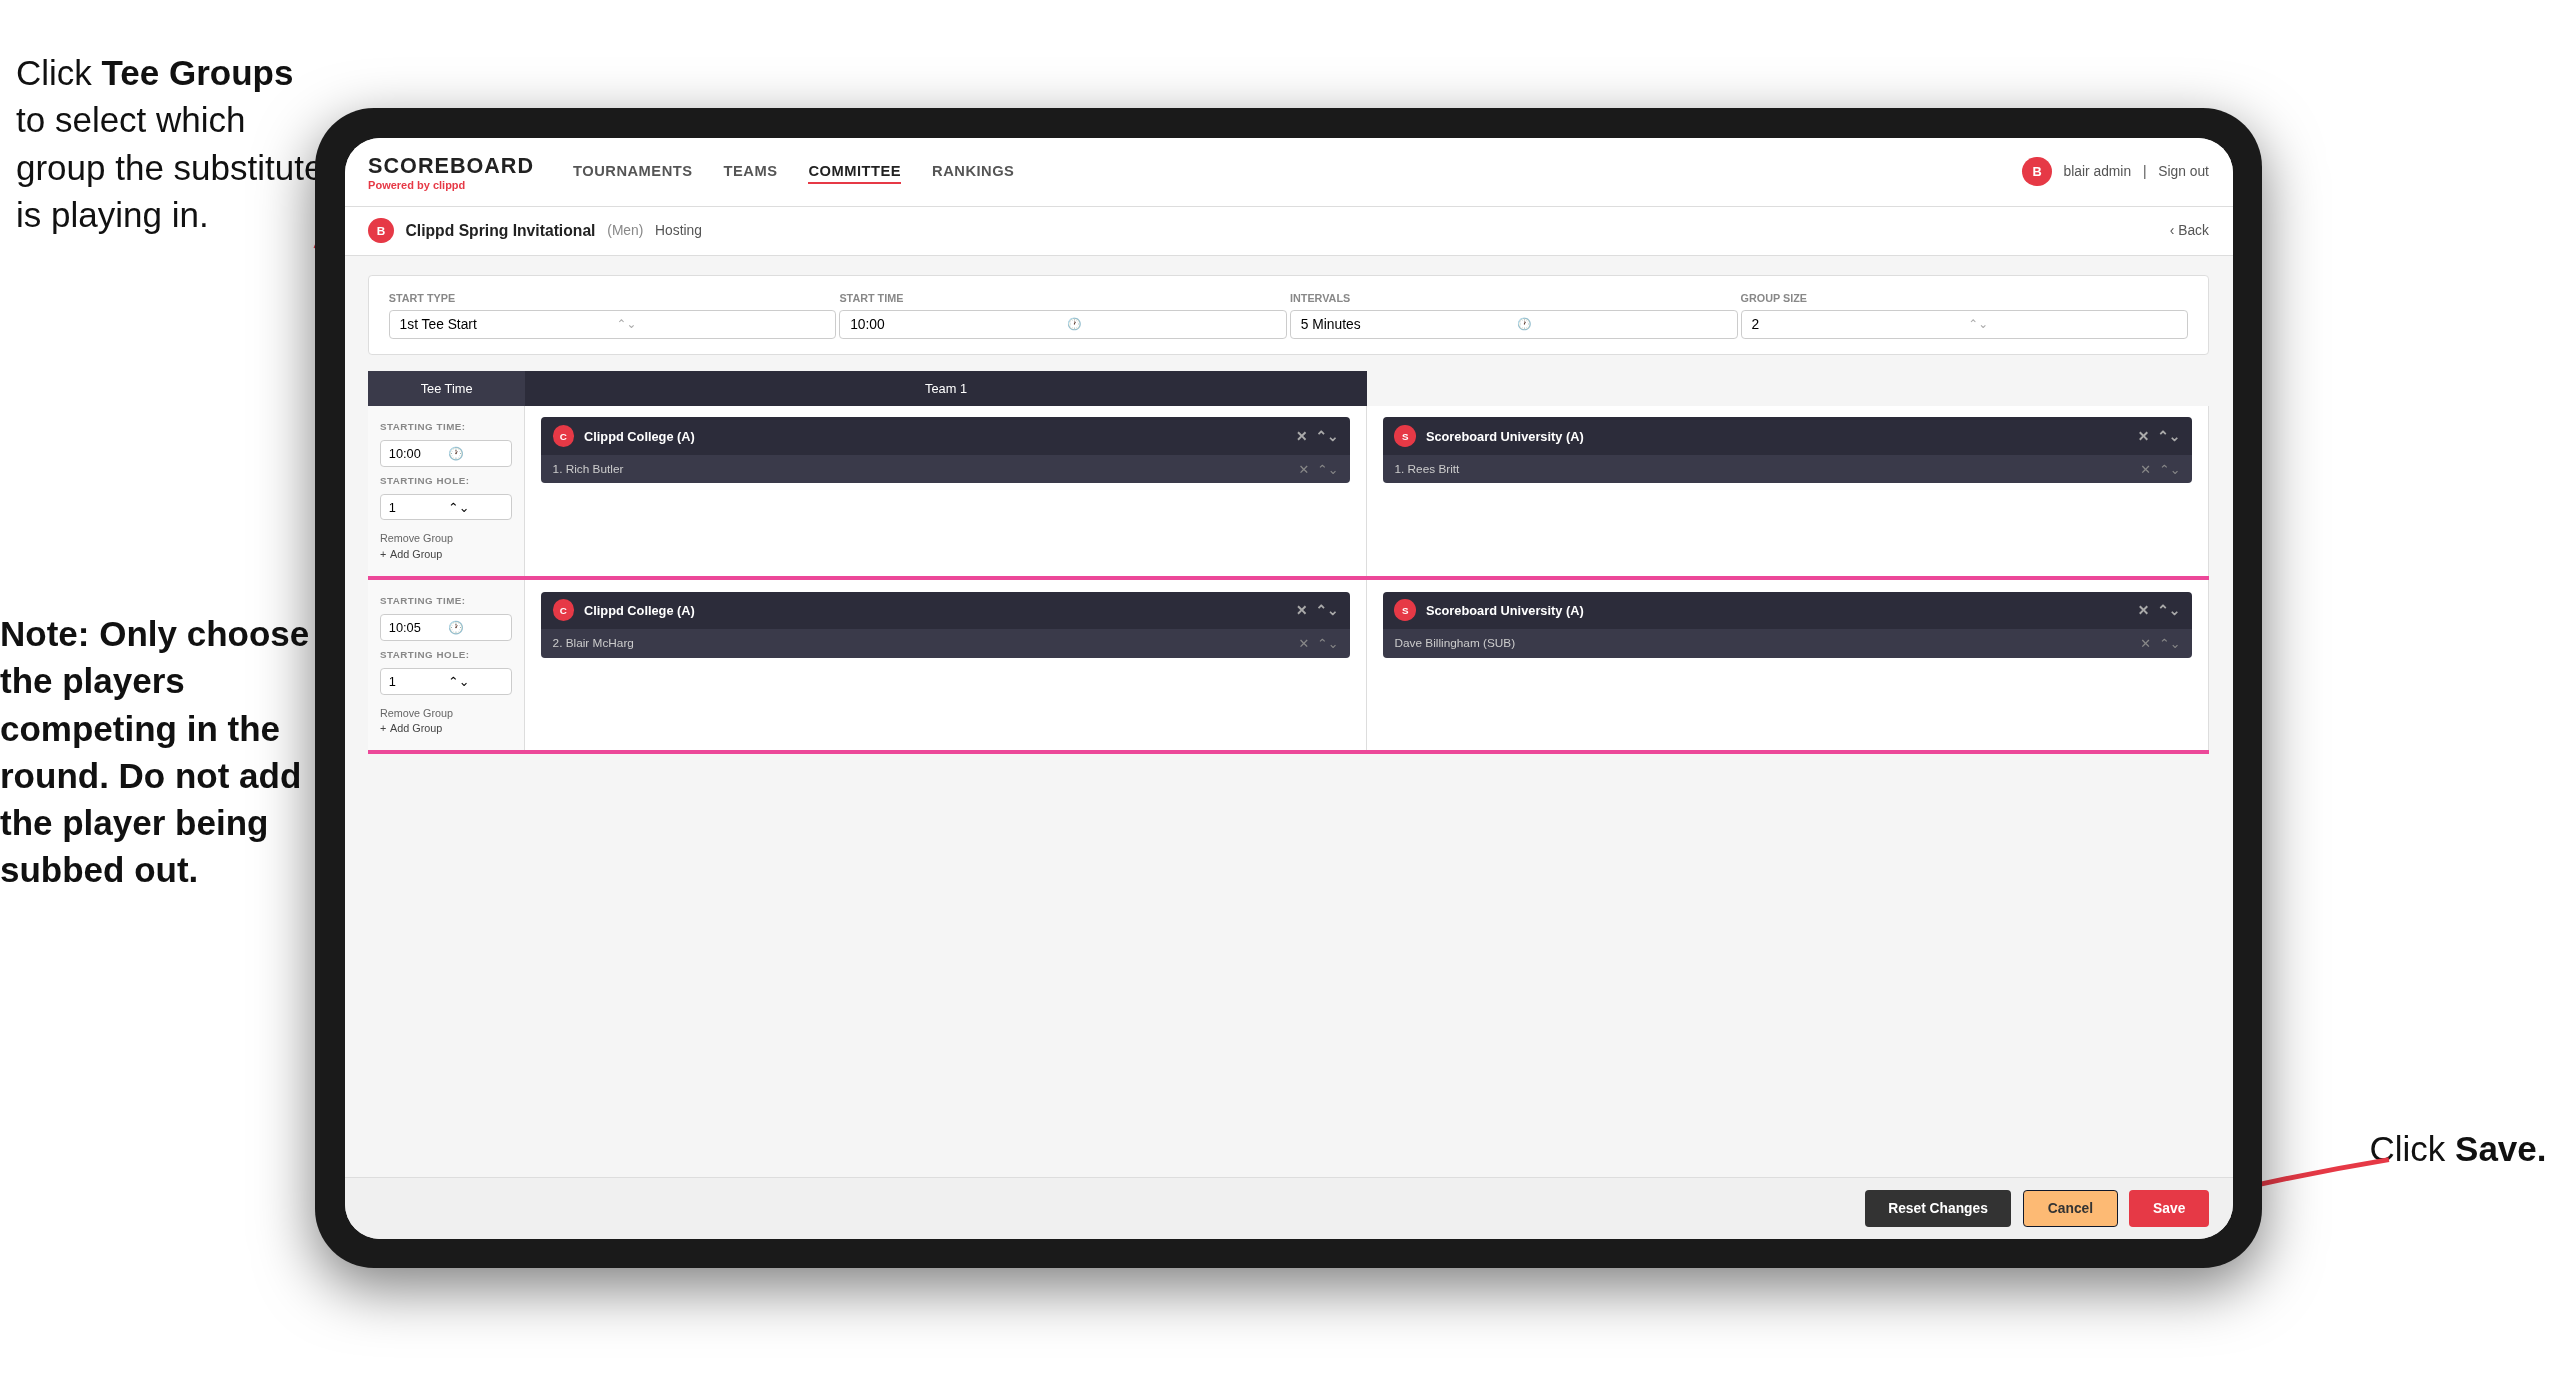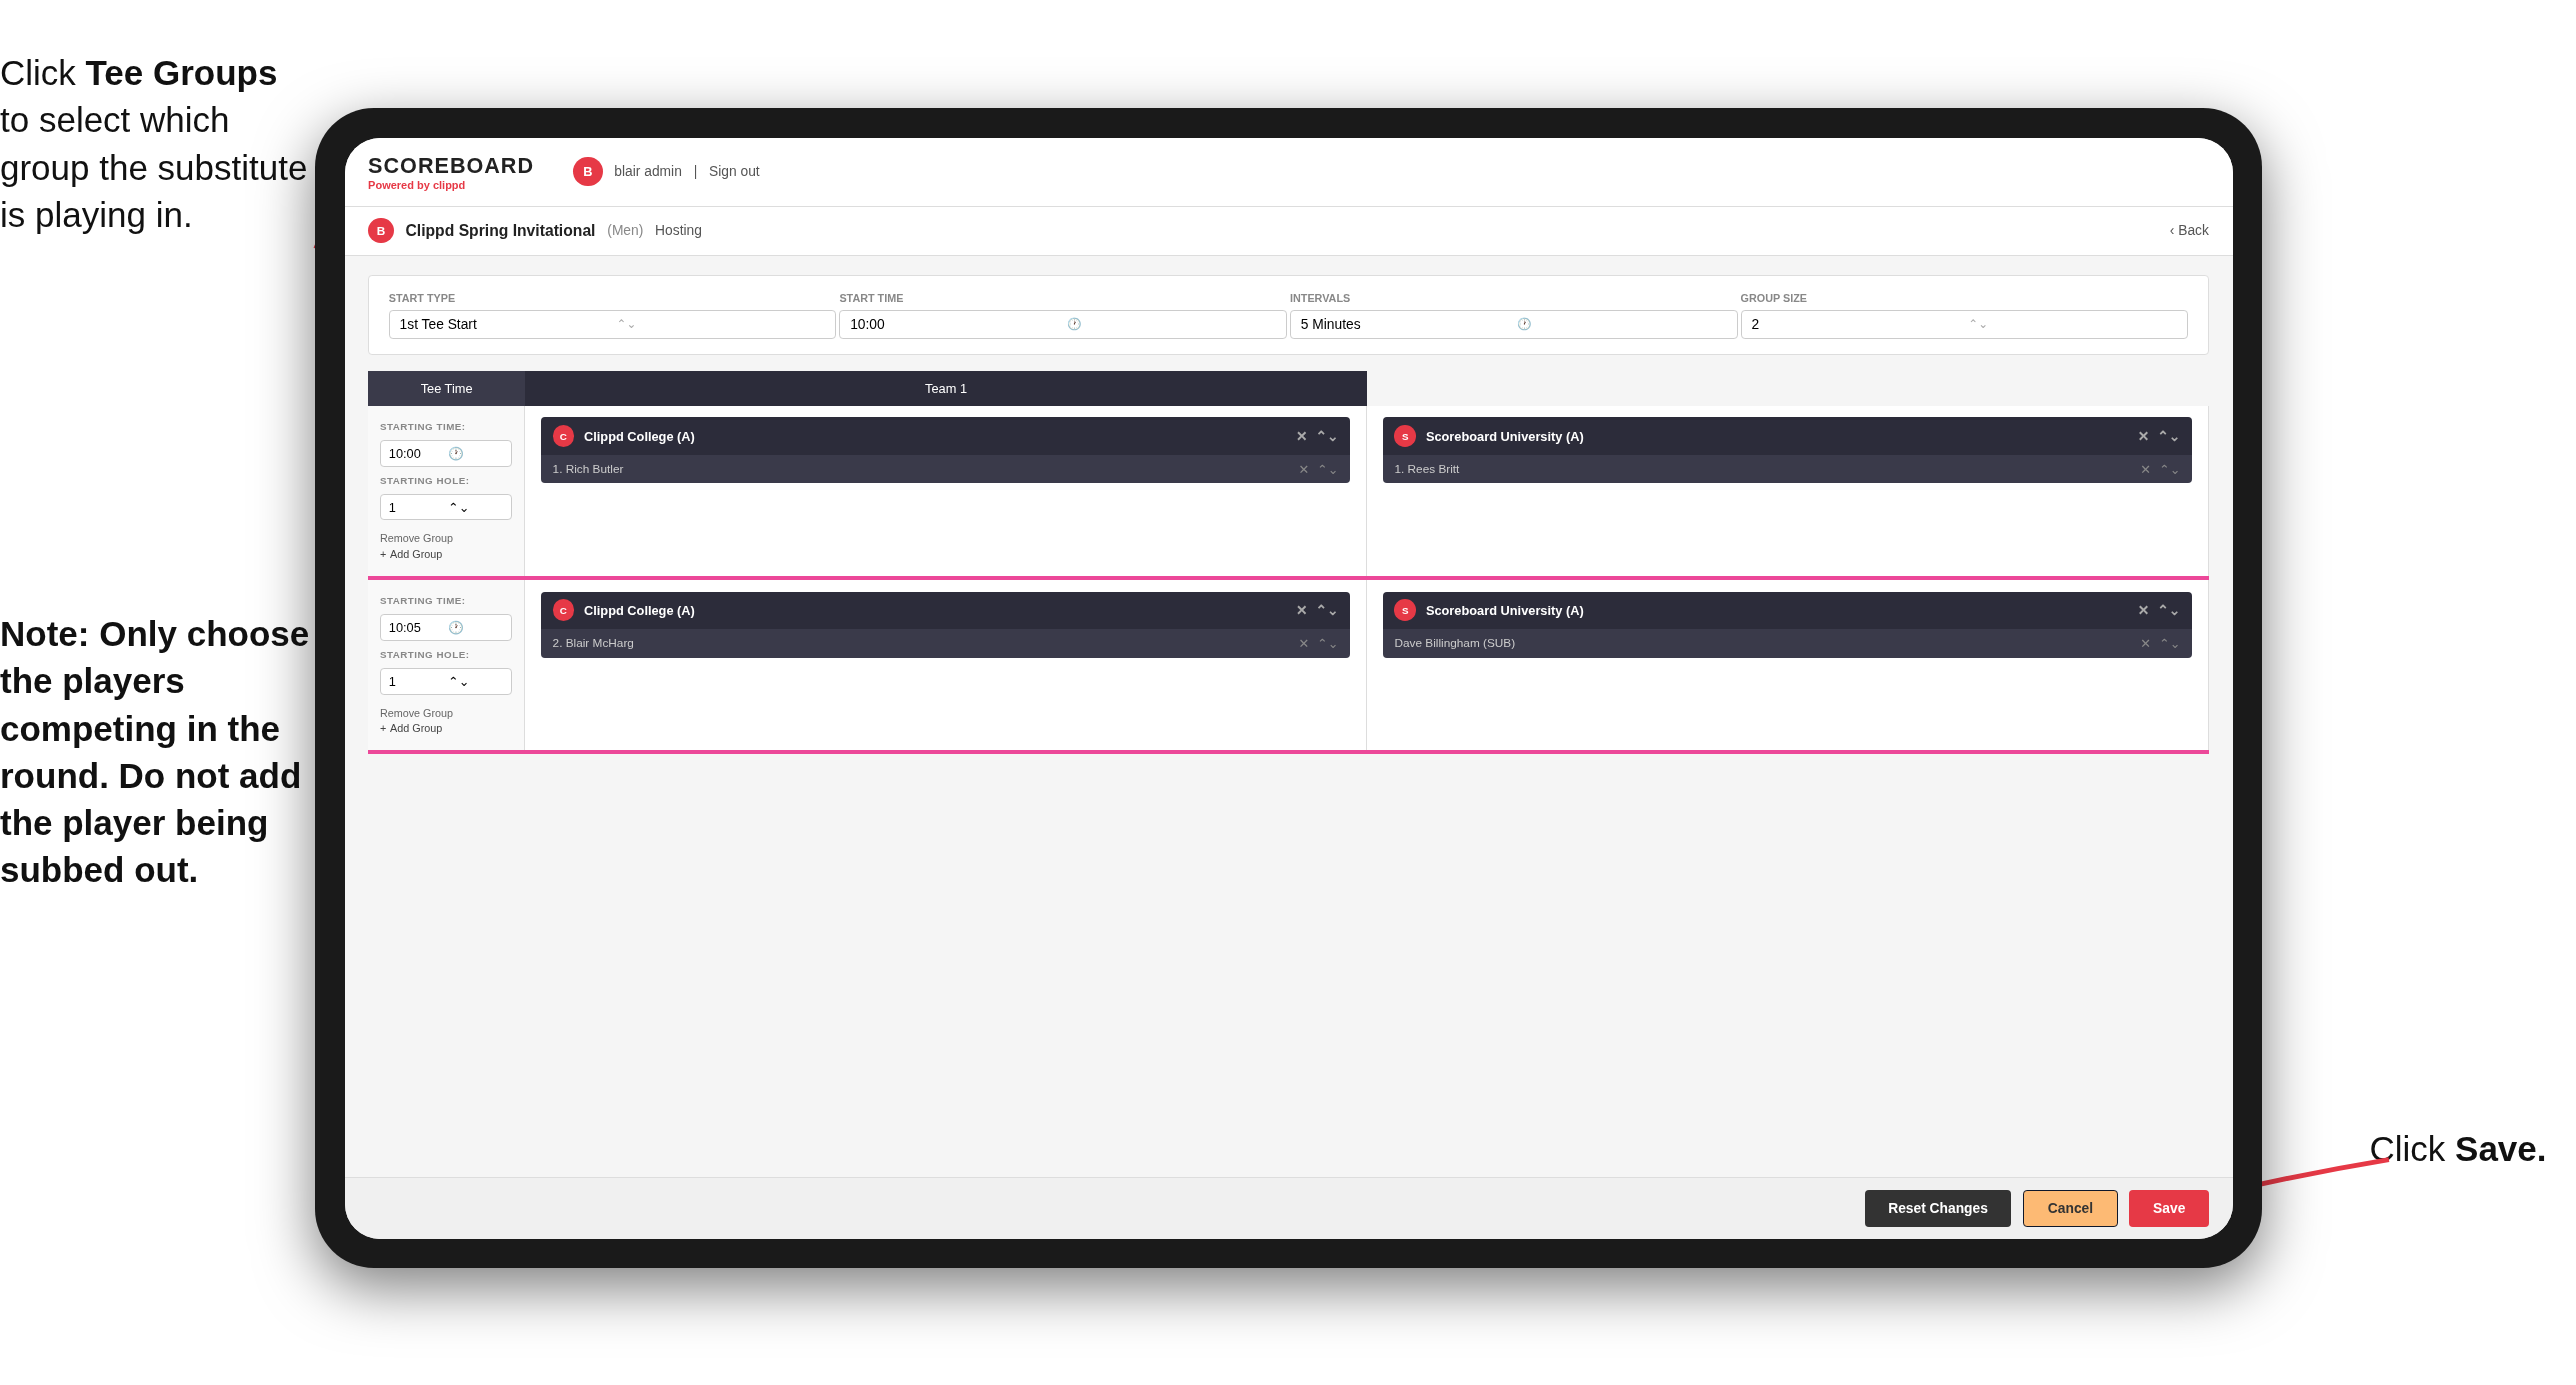--- a/index.html
+++ b/index.html
@@ -8,21 +8,21 @@
       font-family: -apple-system, BlinkMacSystemFont, 'Segoe UI', Arial, sans-serif;
       width: 2576px;
       min-height: 1385px;
       position: relative;
       overflow: hidden;
     }
 
     
     .instruction-text {
       position: absolute;
-      left: 0;
+      left: 16px;
       top: 49px;
       width: 315px;
       font-size: 35px;
       line-height: 1.35;
       color: #111;
     }
     .instruction-text strong { font-weight: 800; }
 
     .note-text {
       position: absolute;
@@ -478,20 +478,26 @@
   <div class="tablet-screen">
 
     <nav class="navbar">
       <div class="logo-area">
         <span class="logo-scoreboard">SCOREBOARD</span>
         <span class="logo-powered">
           <span>Powered by</span>
           <span>clippd</span>
         </span>
       </div>
+      <div class="nav-links">
+        <span class="nav-link">TOURNAMENTS</span>
+        <span class="nav-link">TEAMS</span>
+        <span class="nav-link active">COMMITTEE</span>
+        <span class="nav-link">RANKINGS</span>
+      </div>
       <div class="nav-user">
         <div class="nav-avatar">B</div>
         <span>blair admin</span>
         <span>|</span>
         <span class="nav-signout">Sign out</span>
       </div>
     </nav>
 
     <div class="breadcrumb-bar">
       <div class="breadcrumb-left">

